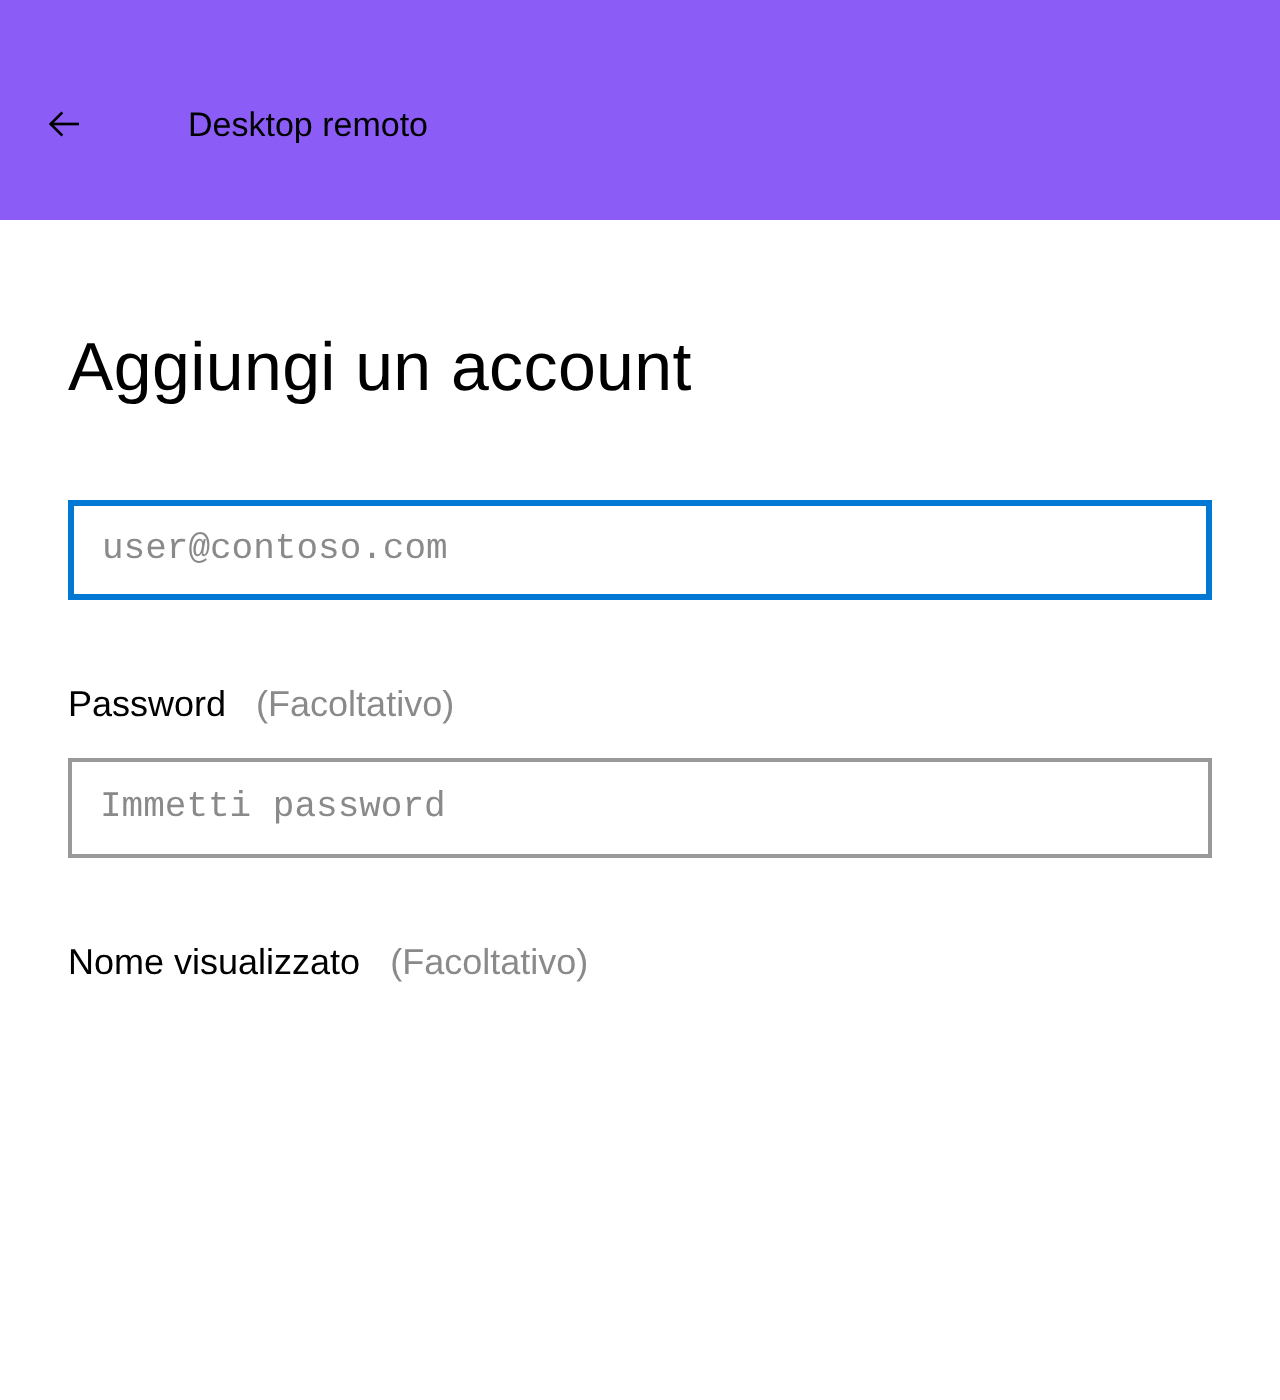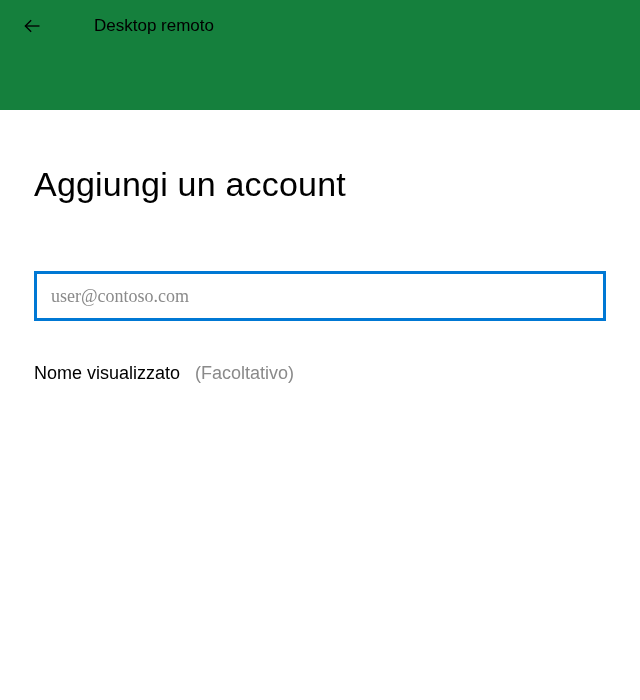--- a/index.html
+++ b/index.html
@@ -8,24 +8,24 @@
       padding: 0;
     }
     body {
       font-family: "Segoe UI", Tahoma, Geneva, sans-serif;
       background: #ffffff;
       width: 640px;
       height: 700px;
       overflow: hidden;
     }
     .header {
-      background: #15803d;
+      background: #8b5cf6;
       height: 110px;
       display: flex;
-      align-items: flex-start;
+      align-items: center;
       padding-top: 14px;
       padding-left: 20px;
     }
     .back-icon {
       width: 24px;
       height: 24px;
       display: inline-flex;
       align-items: center;
       justify-content: center;
       cursor: pointer;
@@ -42,21 +42,21 @@
       margin-top: 2px;
       font-weight: 400;
     }
     .content {
       padding: 55px 34px 0 34px;
     }
     .page-title {
       font-size: 34px;
       font-weight: 400;
       color: #000;
-      margin-bottom: 67px;
+      margin-bottom: 46px;
       letter-spacing: 0.2px;
     }
     .field-group {
       margin-bottom: 42px;
     }
     .field-label {
       font-size: 18px;
       color: #000;
       margin-bottom: 16px;
       display: block;
@@ -66,21 +66,21 @@
       margin-left: 10px;
     }
     .field-input {
       width: 100%;
       height: 50px;
       border: 2px solid #999999;
       font-size: 18px;
       padding: 0 14px;
       color: #0c4a6e;
       outline: none;
-      font-family: Liberation Serif, serif;
+      font-family: Liberation Mono, monospace;
     }
     .field-input::placeholder {
       color: #8a8a8a;
     }
     .field-input.focused {
       border: 3px solid #0078d4;
     }
   </style>
 </head>
 <body>
@@ -95,20 +95,27 @@
   <span class="app-title">Desktop remoto</span>
 </div>
 
 <div class="content">
   <h1 class="page-title">Aggiungi un account</h1>
 
   <div class="field-group">
     <input type="text" class="field-input focused" placeholder="user@contoso.com" style="">
   </div>
 
+  <div class="field-group">
+    <label class="field-label">
+      <span>Password</span>
+      <span class="field-hint">(Facoltativo)</span>
+    </label>
+    <input type="password" class="field-input" placeholder="Immetti password" style="">
+  </div>
 
   <div class="field-group">
     <label class="field-label">
       <span>Nome visualizzato</span>
       <span class="field-hint">(Facoltativo)</span>
     </label>
   </div>
 </div>
 
 </body></html>

